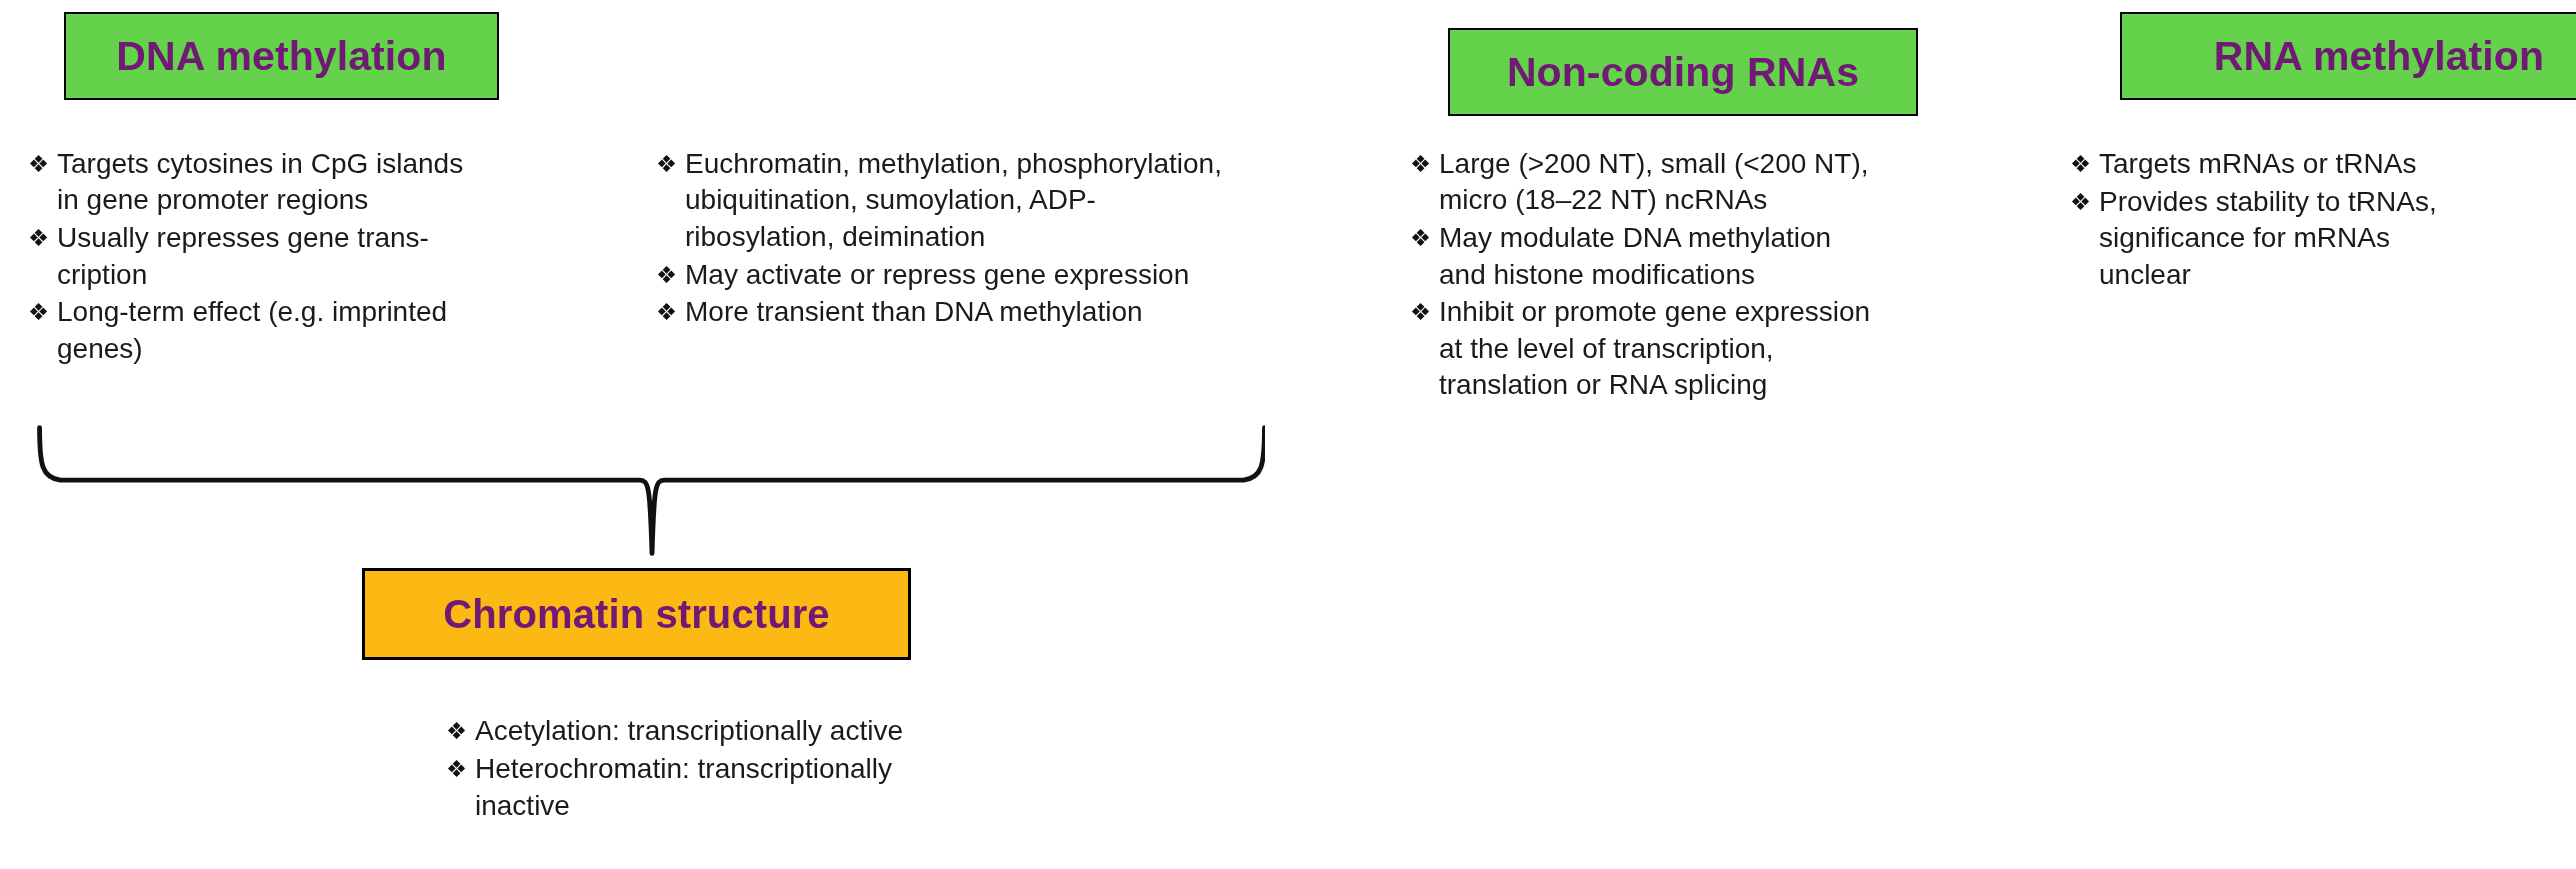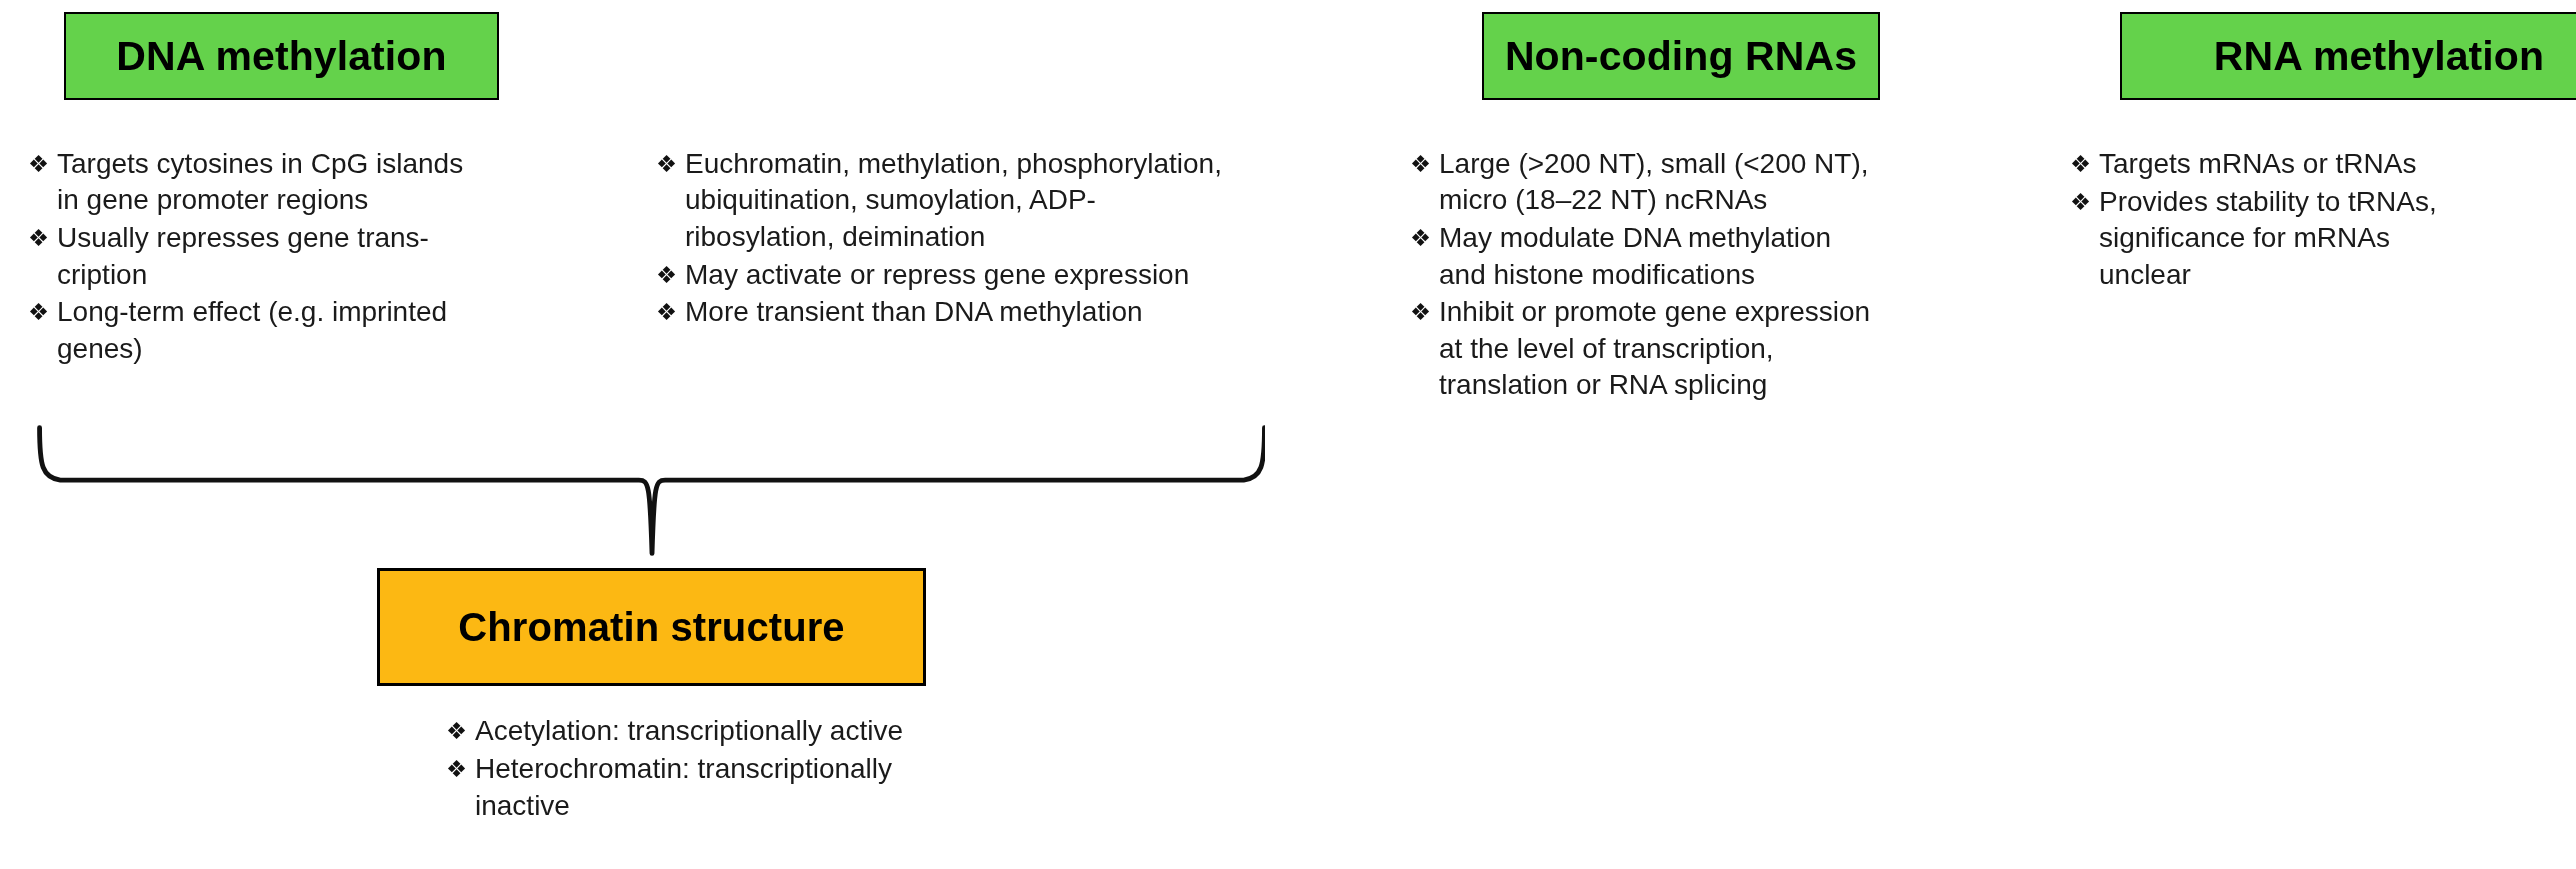--- a/index.html
+++ b/index.html
@@ -18,21 +18,21 @@
     overflow: hidden;
   }
   .hdr-box {
     position: absolute;
     box-sizing: border-box;
     border: 2.8px solid #000000;
     display: flex;
     align-items: center;
     justify-content: center;
     font-weight: bold;
-    color: #000000;
+    color: #701a75;
     letter-spacing: 0.1px;
   }
   .hdr-green {
     background: #64D24B;
     height: 88px;
     top: 12.4px;
     font-size: 41px;
   }
   .hdr-orange {
     background: #FCB813;
@@ -112,21 +112,21 @@
     <div class="bullet-row">
       <span class="bullet-mark">❖</span>
       <span class="bullet-text">May activate or repress gene expression</span>
     </div>
     <div class="bullet-row">
       <span class="bullet-mark">❖</span>
       <span class="bullet-text">More transient than DNA methylation</span>
     </div>
   </div>
 
-  <div class="hdr-box hdr-green" style="left:1482px; width:398px;">
+  <div class="hdr-box hdr-green" style="left:1448px; width:470px;margin-top:16px;">
     <span>Non-coding RNAs</span>
   </div>
   <div class="col" style="left:1410px; top:146px; width:601px;">
     <div class="bullet-row">
       <span class="bullet-mark">❖</span>
       <span class="bullet-text">Large (&gt;200 NT), small (&lt;200 NT),
 micro (18–22 NT) ncRNAs</span>
     </div>
     <div class="bullet-row">
       <span class="bullet-mark">❖</span>
@@ -157,21 +157,21 @@
     </div>
   </div>
 
   <div class="brace-wrap">
     <svg width="1237" height="145" viewBox="0 0 1790 210" fill="none" xmlns="http://www.w3.org/2000/svg">
       <path d="M16 14 C16 70, 20 86, 46 90 L884 90 C898 90, 900 96, 903 196
                C906 96, 908 90, 922 90 L1760 90 C1786 86, 1790 70, 1790 14" stroke="#111111" stroke-width="7" fill="none" stroke-linecap="round" stroke-linejoin="round"></path>
     </svg>
   </div>
 
-  <div class="hdr-box hdr-orange" style="left:377px; top:568px; width:549px; height:118px;">
+  <div class="hdr-box hdr-orange" style="left:362px; top:568px; width:549px; height:92px;">
     <span>Chromatin structure</span>
   </div>
 
   <div class="sub-list" style="left:446px; top:713px; width:760px;">
     <div class="bullet-row">
       <span class="bullet-mark">❖</span>
       <span class="bullet-text">Acetylation:  transcriptionally active</span>
     </div>
     <div class="bullet-row">
       <span class="bullet-mark">❖</span>

